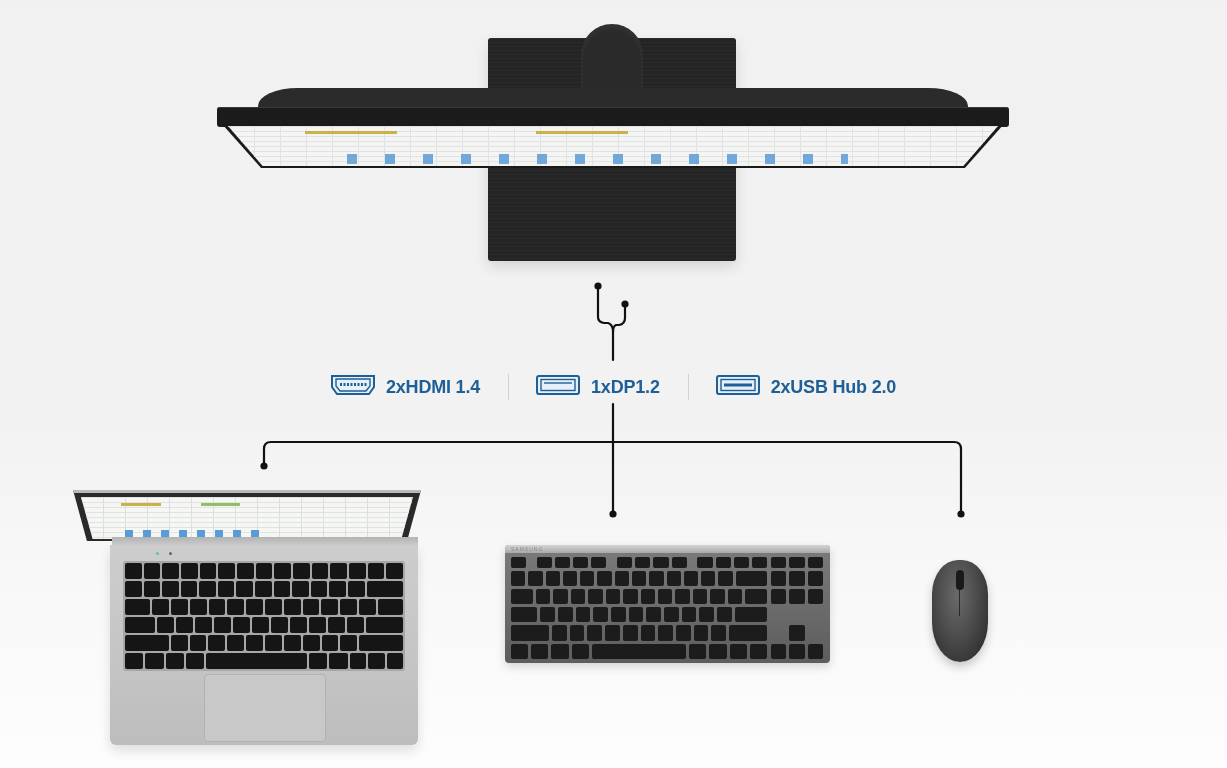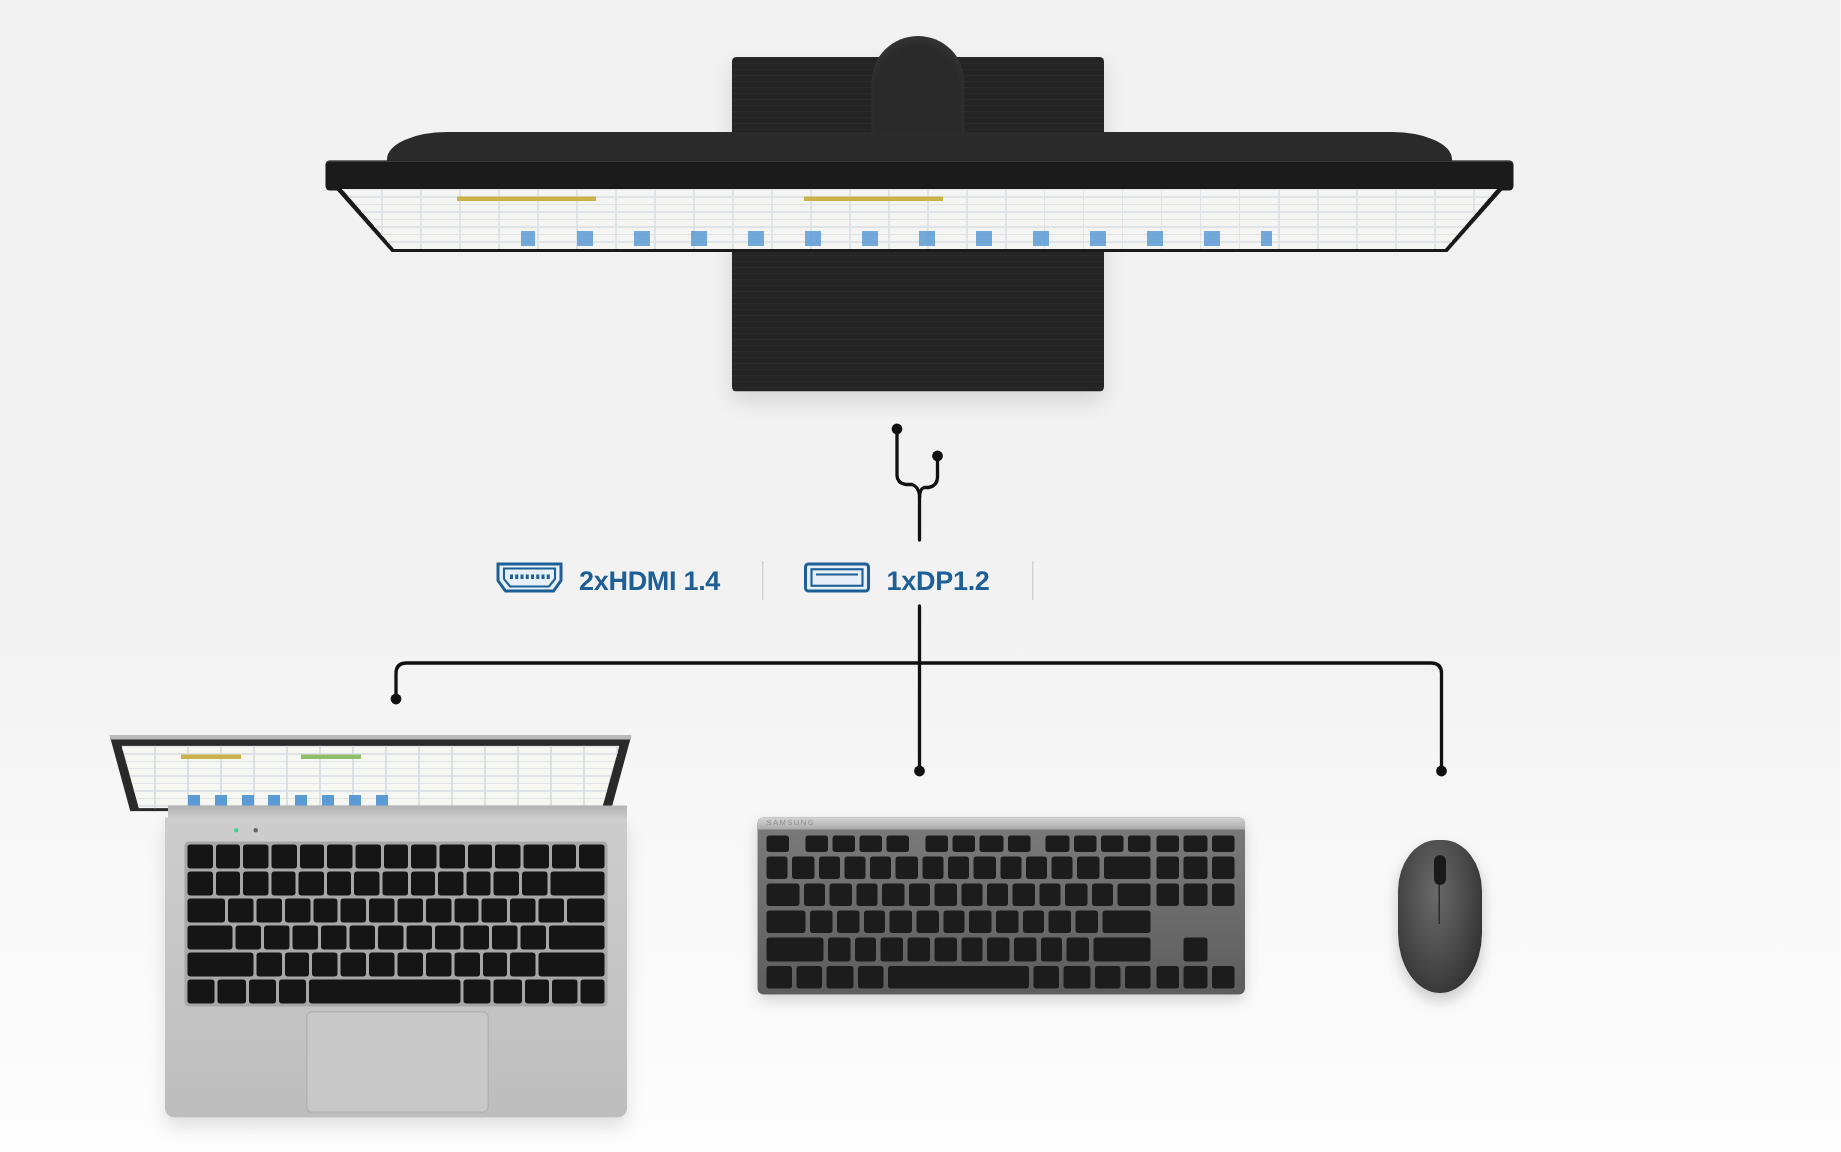--- a/index.html
+++ b/index.html
@@ -139,20 +139,30 @@
     <span>
       <svg width="46" height="22" viewBox="0 0 46 22">
         <rect x="2" y="2" width="42" height="18" rx="2" fill="#e7f0f8" stroke="#1d5f96" stroke-width="2"></rect>
         <rect x="6" y="5.5" width="34" height="11" fill="none" stroke="#1d5f96" stroke-width="1.4"></rect>
         <line x1="9" y1="9" x2="37" y2="9" stroke="#1d5f96" stroke-width="1.4"></line>
       </svg>
     </span>
     <span class="port-label">1xDP1.2</span>
   </div>
   <div class="divider"></div>
+  <div class="port">
+    <span>
+      <svg width="46" height="22" viewBox="0 0 46 22">
+        <rect x="2" y="2" width="42" height="18" rx="2" fill="#e7f0f8" stroke="#1d5f96" stroke-width="2"></rect>
+        <rect x="6" y="5.5" width="34" height="11" fill="none" stroke="#1d5f96" stroke-width="1.4"></rect>
+        <rect x="9" y="9.5" width="28" height="3" fill="#1d5f96"></rect>
+      </svg>
+    </span>
+    <span class="port-label">2xUSB Hub 2.0</span>
+  </div>
 </div>
 
 <div class="abs laptop-base"></div>
 <div class="abs laptop-lid">
   <div class="screen"></div>
   <div class="bars"></div>
 </div>
 <div class="abs laptop-hinge"></div>
 <div class="abs laptop-led" style="left:156px;top:552px;background:#4bd08a;"></div>
 <div class="abs laptop-led" style="left:169px;top:552px;background:#666;"></div>

